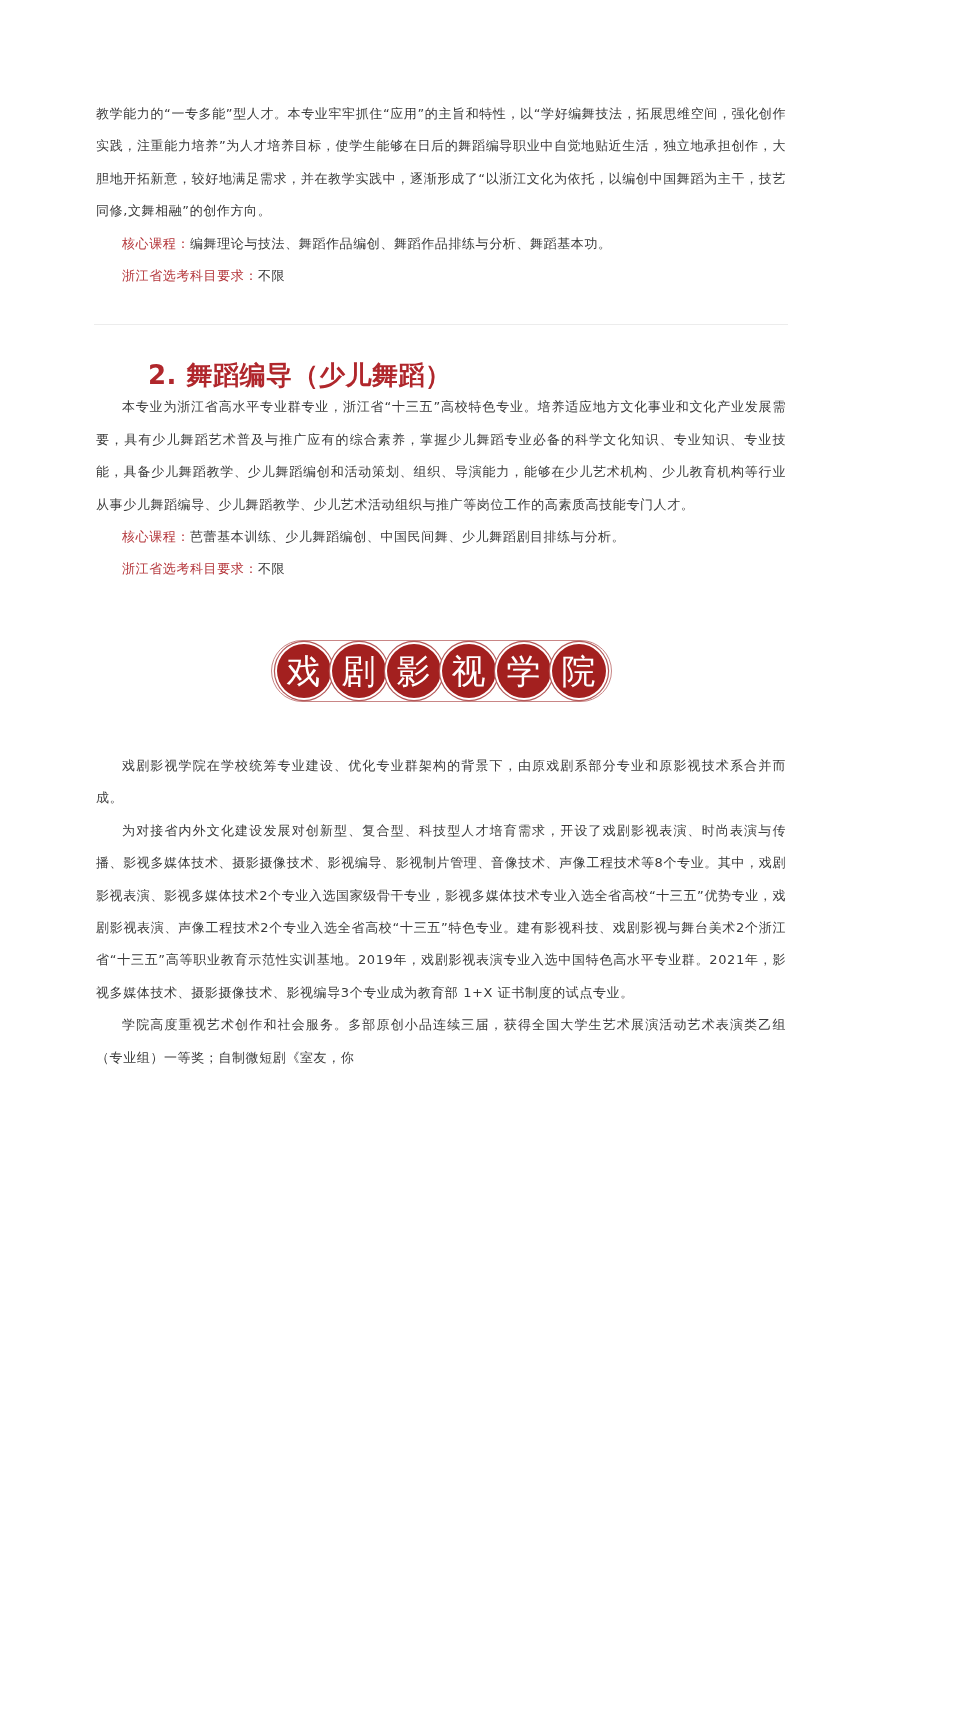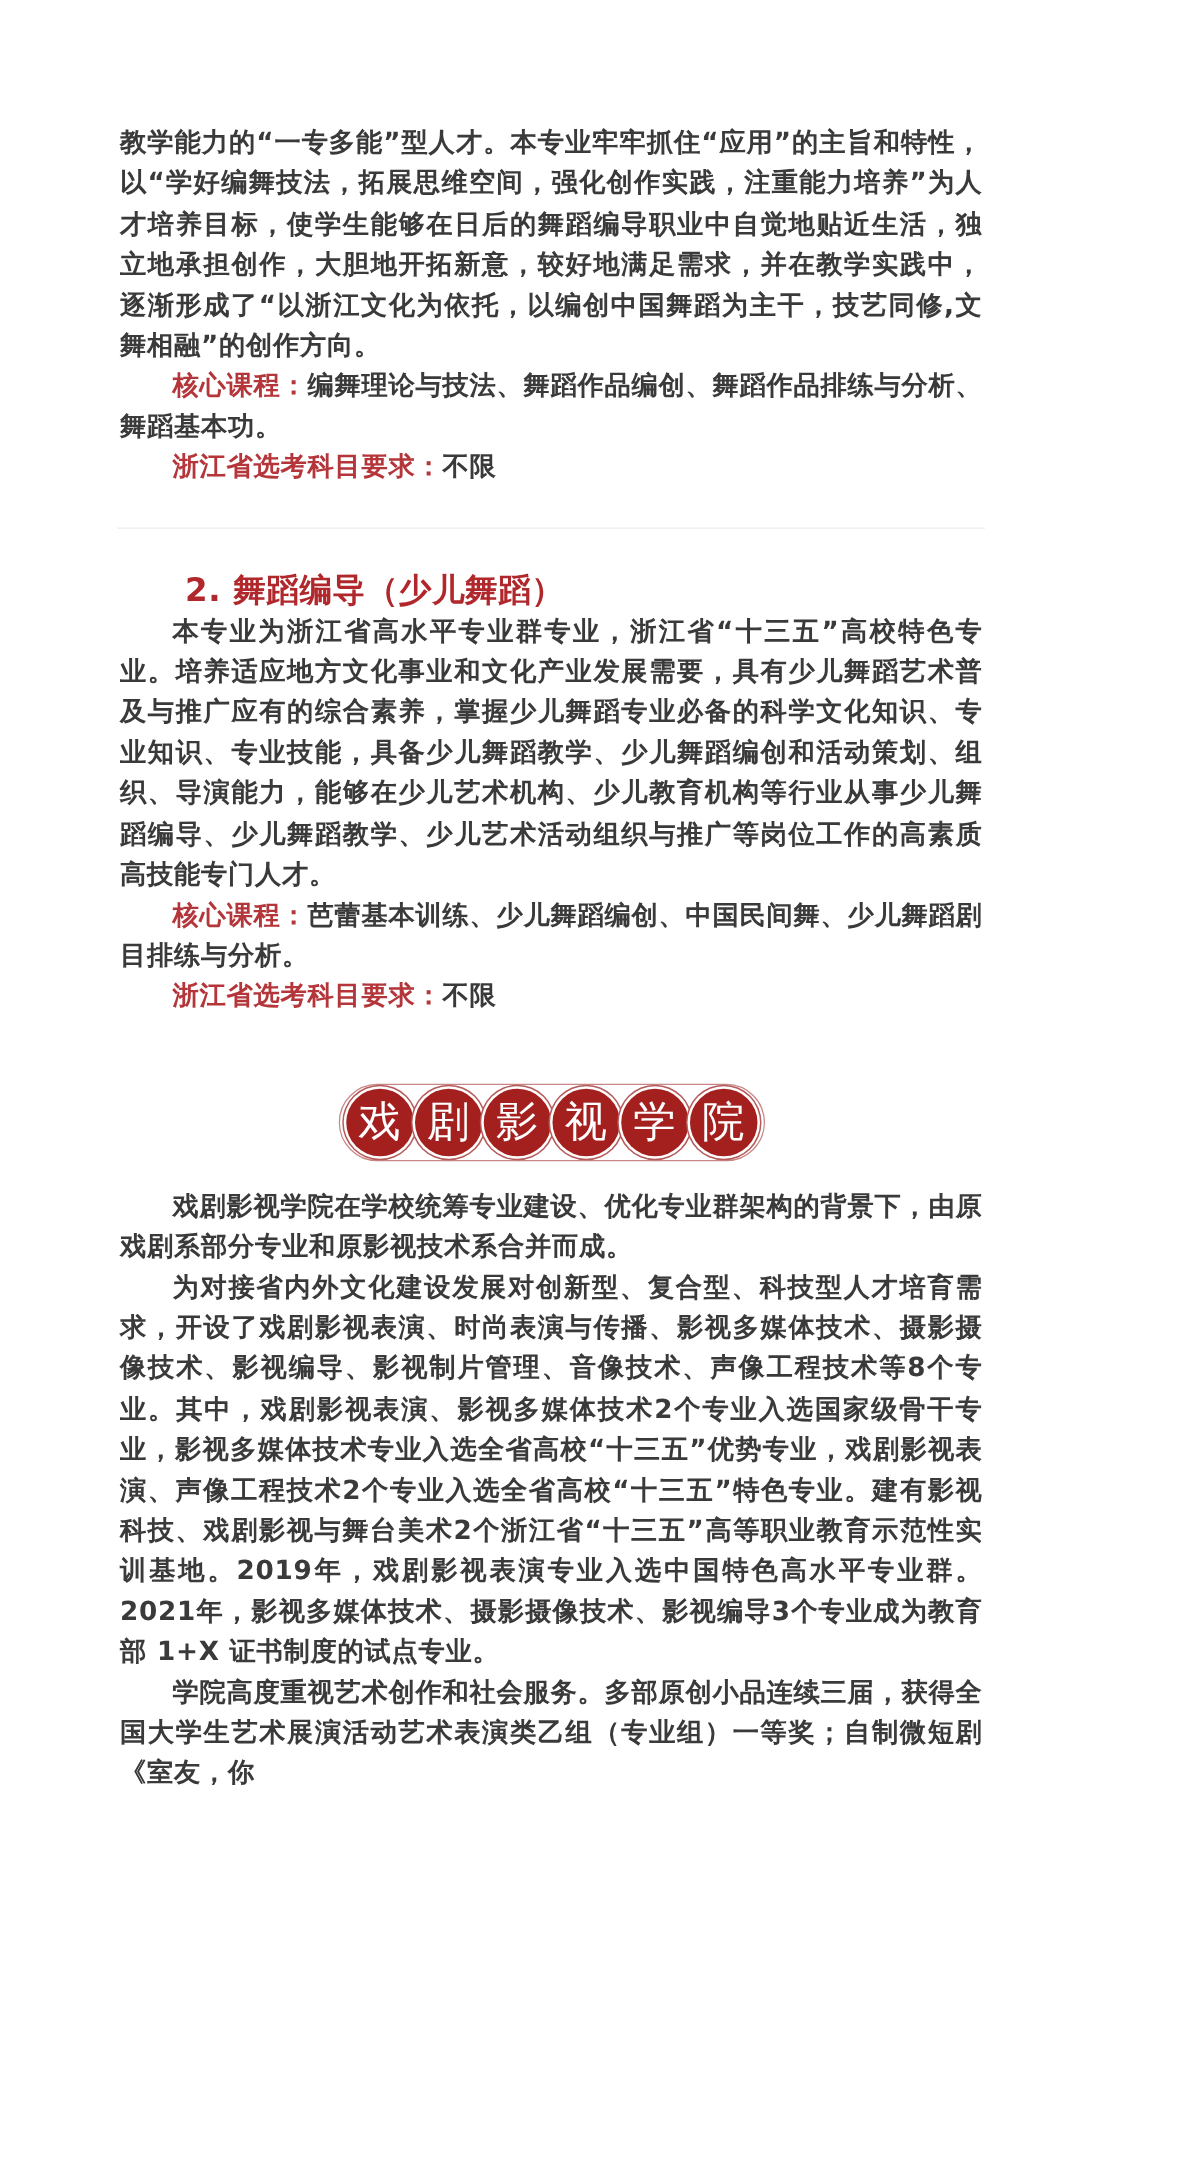--- a/index.html
+++ b/index.html
@@ -16,26 +16,25 @@
     color: #3a3a3a;
   }
   .page {
     position: absolute;
     left: 96px;
     top: 98px;
     width: 690px;
   }
   p {
     margin: 0;
-    font-size: 21px;
+    font-size: 13px;
     line-height: 32.4px;
     letter-spacing: 0.6px;
     text-align: justify;
     text-align-last: left;
-    font-weight: bold;
   }
   .indent { text-indent: 2em; }
   .red-label { color: #b4353a; }
   .divider {
     height: 1px;
     background: #ececec;
     margin: 32px -2px 0 -2px;
   }
   .section-heading {
     margin-top: 34px;
@@ -71,21 +70,21 @@
     display: flex;
     align-items: center;
     justify-content: center;
     color: #ffffff;
     font-family: "DejaVu Serif", "Liberation Serif", serif;
     font-size: 34px;
     line-height: 1;
     position: relative;
   }
   .banner-circle + .banner-circle { margin-left: -1px; }
-  .college-section { margin-top: 16px; }
+  .college-section { margin-top: 44px; }
 </style>
 </head>
 <body>
 
 <div class="page">
 
   <section>
     <p>教学能力的“一专多能”型人才。本专业牢牢抓住“应用”的主旨和特性，以“学好编舞技法，拓展思维空间，强化创作实践，注重能力培养”为人才培养目标，使学生能够在日后的舞蹈编导职业中自觉地贴近生活，独立地承担创作，大胆地开拓新意，较好地满足需求，并在教学实践中，逐渐形成了“以浙江文化为依托，以编创中国舞蹈为主干，技艺同修,文舞相融”的创作方向。</p>
     <p class="indent"><span class="red-label">核心课程：</span><span>编舞理论与技法、舞蹈作品编创、舞蹈作品排练与分析、舞蹈基本功。</span></p>
     <p class="indent"><span class="red-label">浙江省选考科目要求：</span><span>不限</span></p>

